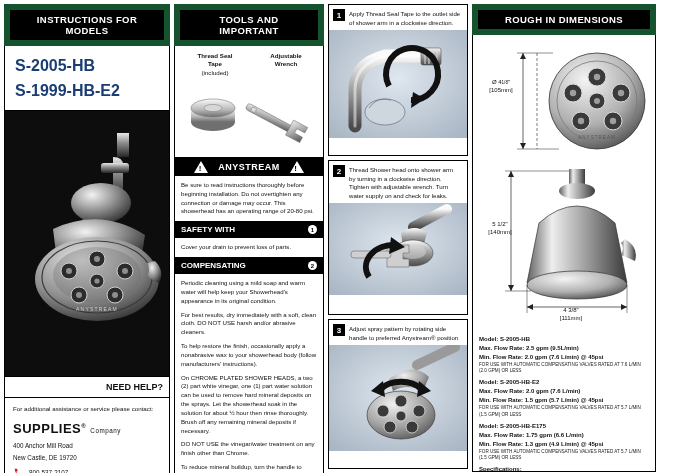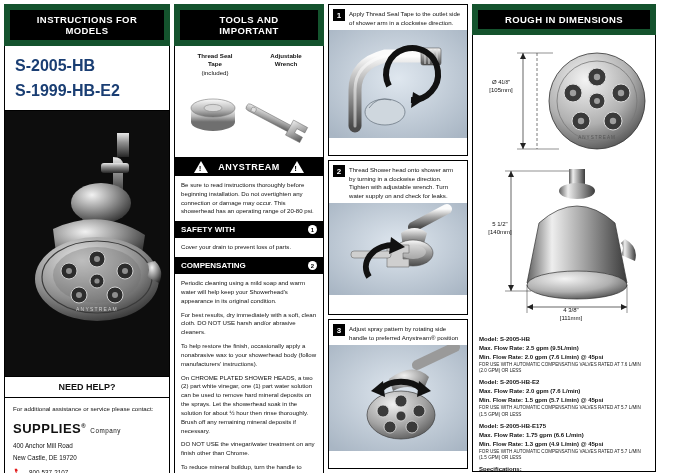--- a/index.html
+++ b/index.html
@@ -9,21 +9,21 @@
   .col{position:relative;}
   .c1{width:166px;}
   .c2{width:150px;}
   .c3{width:140px;}
   .c4{width:184px;}
   .hdr{background:#000;color:#fff;font-weight:bold;font-size:9.5px;letter-spacing:.4px;
        padding:4px 18px;text-align:center;border:6px solid #14532d;box-sizing:border-box;}
   .models{border:1px solid #000;border-top:none;padding:8px 10px 6px 10px;box-sizing:border-box;}
   .models div{font-size:16px;font-weight:bold;color:#1a3e73;line-height:1.55;}
   .hero{border:1px solid #000;border-top:none;background:#0d0d0d;height:265px;position:relative;overflow:hidden;}
-  .needhelp{border:1px solid #000;border-top:none;text-align:center;font-weight:bold;font-size:9px;padding:5px 12px;}
+  .needhelp{border:1px solid #000;border-top:none;text-align:right;font-weight:bold;font-size:9px;padding:5px 6px;}
   .contact{border:1px solid #000;border-top:none;padding:6px 8px 8px 8px;font-size:6.2px;line-height:1.6;box-sizing:border-box;}
   .contact .lead{font-size:6.2px;margin-bottom:5px;}
   .spk{font-size:13px;font-weight:bold;letter-spacing:.5px;}
   .spk sup{font-size:6px;}
   .addr{font-size:6.3px;line-height:1.55;margin-top:2px;}
   .cline{display:flex;align-items:center;gap:5px;margin-top:5px;font-size:6.3px;}
   .cico{width:11px;height:9px;flex:0 0 11px;}
   .subhdr{background:#000;color:#fff;font-size:8px;font-weight:bold;padding:3px 6px;
           display:flex;justify-content:space-between;align-items:center;border:1px solid #000;
           border-top:none;box-sizing:border-box;}

